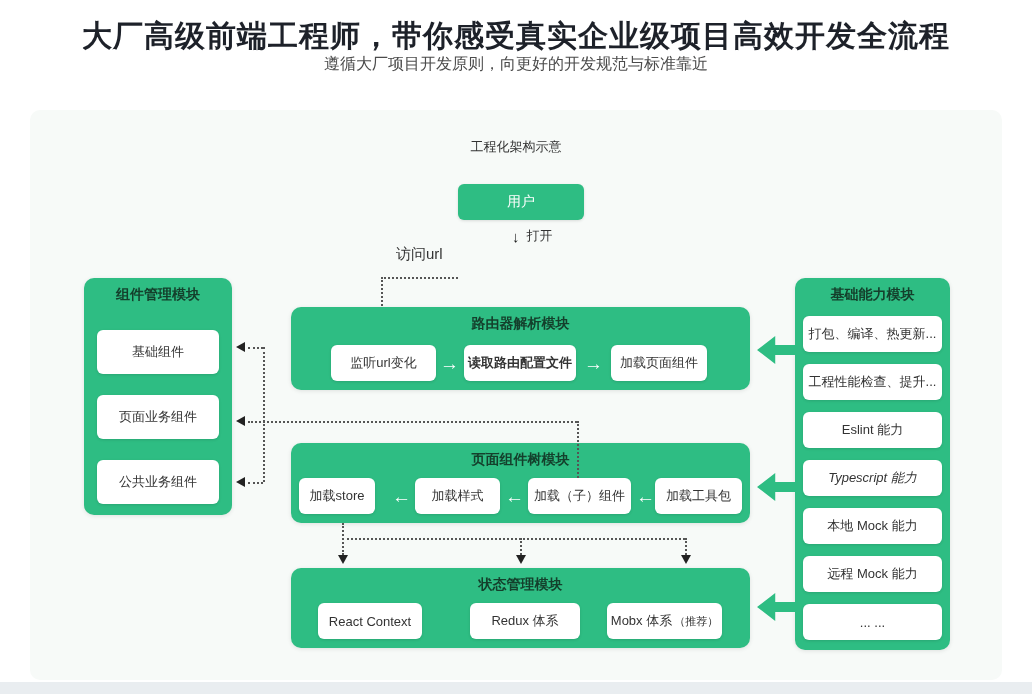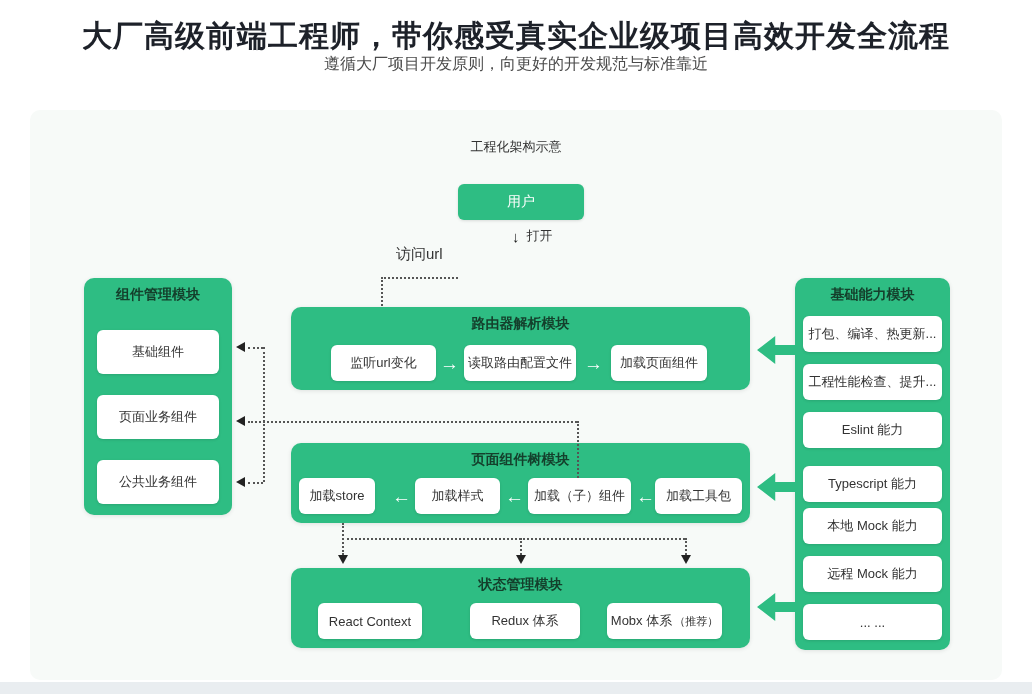--- a/index.html
+++ b/index.html
@@ -72,21 +72,21 @@
     <div class="small-label" style="left:366px; top:135px;">访问url</div>
     <div class="dotted-h" style="left:351px; top:167px; width:77px;"></div>
     <div class="dotted-v" style="left:351px; top:167px; height:52px;"></div>
     <div class="ah-down" style="left:347px; top:219px;"></div>
 
 
     <div class="gbox" style="left:261px; top:197px; width:459px; height:83px;">
       <div class="gbox-title">路由器解析模块</div>
       <div class="wbox" style="left:40px; top:38px; width:105px;">监听url变化</div>
       <span class="warrow" style="left:149px; top:47px;">→</span>
-      <div class="wbox" style="left:173px; top:38px; width:112px;">读取路由配置文件</div>
+      <div class="wbox" style="left:173px; top:38px; width:112px;font-weight:bold;">读取路由配置文件</div>
       <span class="warrow" style="left:293px; top:47px;">→</span>
       <div class="wbox" style="left:320px; top:38px; width:96px;">加载页面组件</div>
     </div>
 
     <div class="dotted-v" style="left:547px; top:311px; height:57px; z-index:5;"></div>
     <div class="dotted-h" style="left:218px; top:311px; width:329px;"></div>
     <div class="ah-left" style="left:206px; top:306px;"></div>
     <div class="dotted-v" style="left:233px; top:237px; height:135px;"></div>
     <div class="dotted-h" style="left:218px; top:237px; width:15px;"></div>
     <div class="ah-left" style="left:206px; top:232px;"></div>
@@ -127,21 +127,21 @@
       <div class="wbox" style="left:13px; top:52px; width:122px; height:44px;">基础组件</div>
       <div class="wbox" style="left:13px; top:117px; width:122px; height:44px;">页面业务组件</div>
       <div class="wbox" style="left:13px; top:182px; width:122px; height:44px;">公共业务组件</div>
     </div>
 
     <div class="gbox" style="left:765px; top:168px; width:155px; height:372px;">
       <div class="gbox-title">基础能力模块</div>
       <div class="wbox" style="left:8px; top:38px;  width:139px;">打包、编译、热更新...</div>
       <div class="wbox" style="left:8px; top:86px;  width:139px;">工程性能检查、提升...</div>
       <div class="wbox" style="left:8px; top:134px; width:139px;">Eslint 能力</div>
-      <div class="wbox" style="left:8px; top:188px; width:139px;">Typescript 能力</div>
+      <div class="wbox" style="left:8px; top:182px; width:139px;font-style:italic;">Typescript 能力</div>
       <div class="wbox" style="left:8px; top:230px; width:139px;">本地 Mock 能力</div>
       <div class="wbox" style="left:8px; top:278px; width:139px;">远程 Mock 能力</div>
       <div class="wbox" style="left:8px; top:326px; width:139px;">... ...</div>
     </div>
 
     <div class="fat-arrow" style="left:727px; top:226px;"></div>
     <div class="fat-arrow" style="left:727px; top:363px;"></div>
     <div class="fat-arrow" style="left:727px; top:483px;"></div>
 
   </div>

